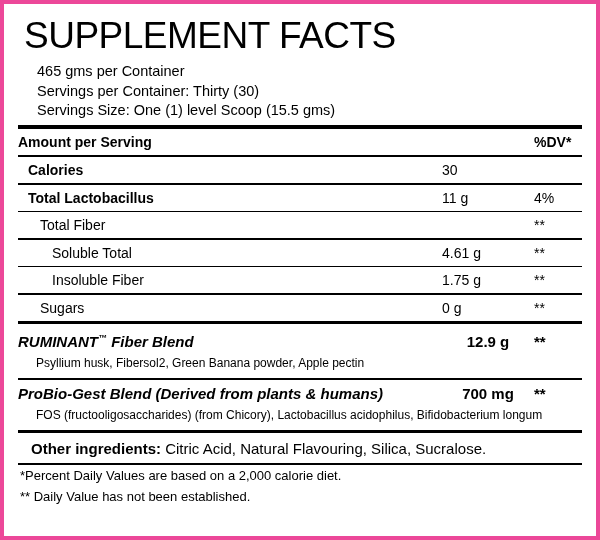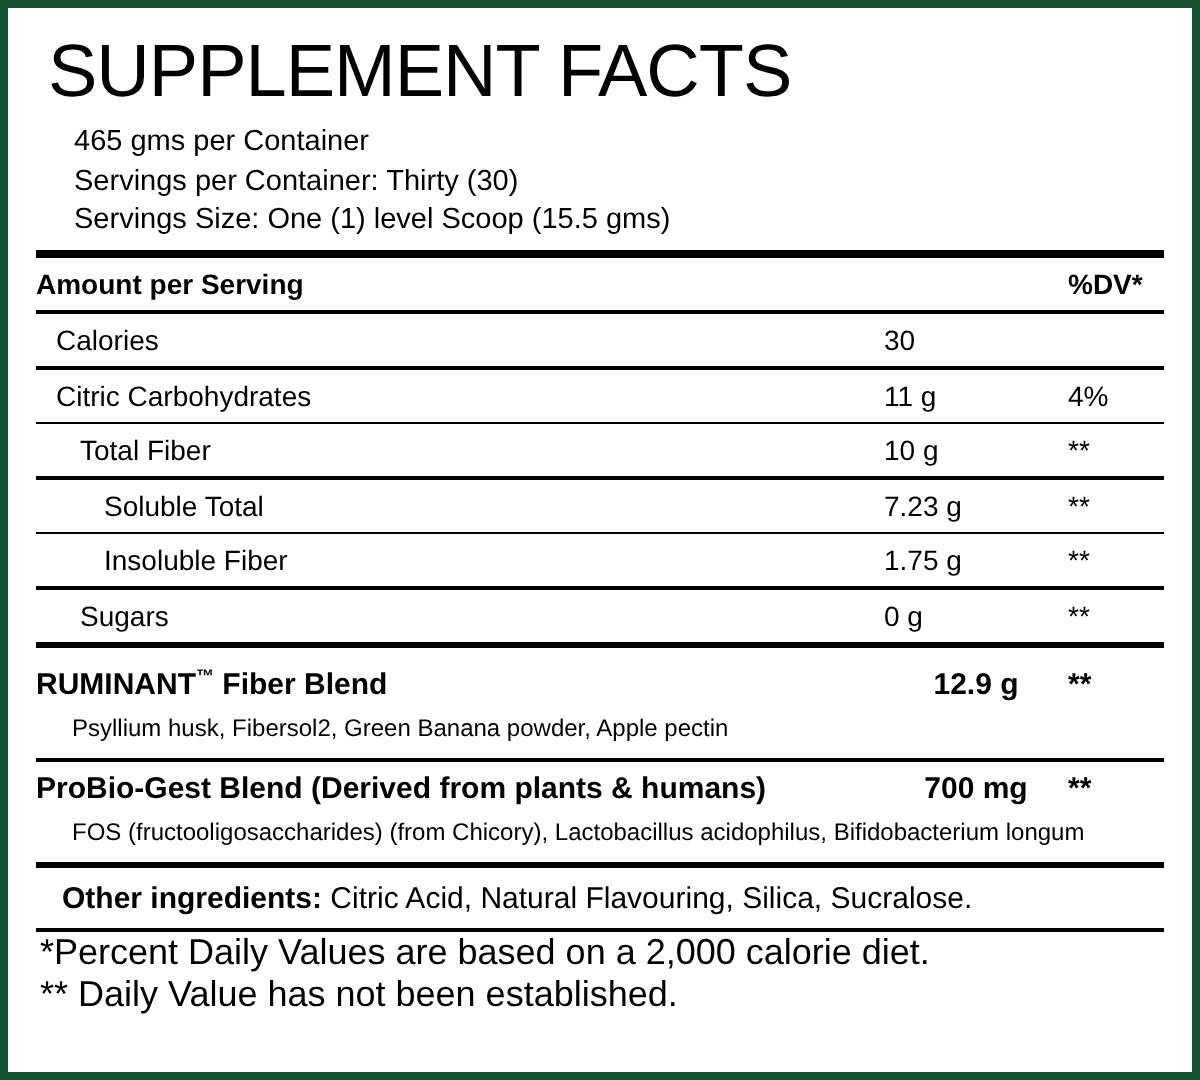--- a/index.html
+++ b/index.html
@@ -10,21 +10,21 @@
   body {
     font-family: "Liberation Sans", sans-serif;
     color: #000000;
   }
   .panel {
     position: relative;
     width: 600px;
     height: 540px;
     box-sizing: border-box;
     background: #ffffff;
-    border: 4px solid #14532d;
+    border: 4px solid #ec4899;
     overflow: hidden;
   }
   .inner {
     padding: 10px 14px 0 14px;
   }
   .title {
     font-size: 37px;
     line-height: 40px;
     font-weight: 400;
     letter-spacing: -0.5px;
@@ -63,48 +63,48 @@
     flex: 0 0 92px;
     text-align: left;
   }
   .row .dv {
     flex: 0 0 48px;
     text-align: left;
   }
   .bold {
     font-weight: bold;
   }
-  .ind1 { padding-left: 10px; }
+  .ind1 { padding-left: 10px; font-weight: bold; }
   .ind2 { padding-left: 22px; }
   .ind3 { padding-left: 34px; }
   .desc {
     font-size: 12px;
     line-height: 19px;
     padding: 2px 0 5px 18px;
   }
   .blendhead {
     display: flex;
     align-items: baseline;
     font-size: 15px;
     line-height: 18px;
     padding: 5px 0 1px 0;
     font-weight: bold;
   }
-  .blendhead .label { flex: 0 1 auto; }
+  .blendhead .label { flex: 0 1 auto; font-style: italic; }
   .blendhead .spacer { flex: 1 1 auto; }
   .blendhead .amount { flex: 0 0 92px; text-align: center; }
   .blendhead .dv { flex: 0 0 48px; text-align: left; font-weight: bold; }
   .other {
     font-size: 15px;
     line-height: 19px;
     padding: 6px 0 5px 0;
     margin-left: 13px;
   }
   .footnote {
-    font-size: 18px;
+    font-size: 13px;
     line-height: 21px;
     padding-left: 2px;
   }
   sup.tm {
     font-size: 9px;
     vertical-align: super;
   }
 </style>
 </head>
 <body>
@@ -131,36 +131,35 @@
     <div class="rule-med"></div>
 
     <div class="row">
       <div class="label ind1">Calories</div>
       <div class="amount">30</div>
       <div class="dv"></div>
     </div>
     <div class="rule-thin"></div>
 
     <div class="row">
-      <div class="label ind1">Citric Carbohydrates</div>
+      <div class="label ind1">Total Lactobacillus</div>
       <div class="amount">11 g</div>
       <div class="dv">4%</div>
     </div>
     <div class="rule-thin"></div>
 
     <div class="row">
       <div class="label ind2">Total Fiber</div>
-      <div class="amount">10 g</div>
       <div class="dv">**</div>
     </div>
     <div class="rule-thin"></div>
 
     <div class="row">
       <div class="label ind3">Soluble Total</div>
-      <div class="amount">7.23 g</div>
+      <div class="amount">4.61 g</div>
       <div class="dv">**</div>
     </div>
     <div class="rule-thin"></div>
 
     <div class="row">
       <div class="label ind3">Insoluble Fiber</div>
       <div class="amount">1.75 g</div>
       <div class="dv">**</div>
     </div>
     <div class="rule-thin"></div>

